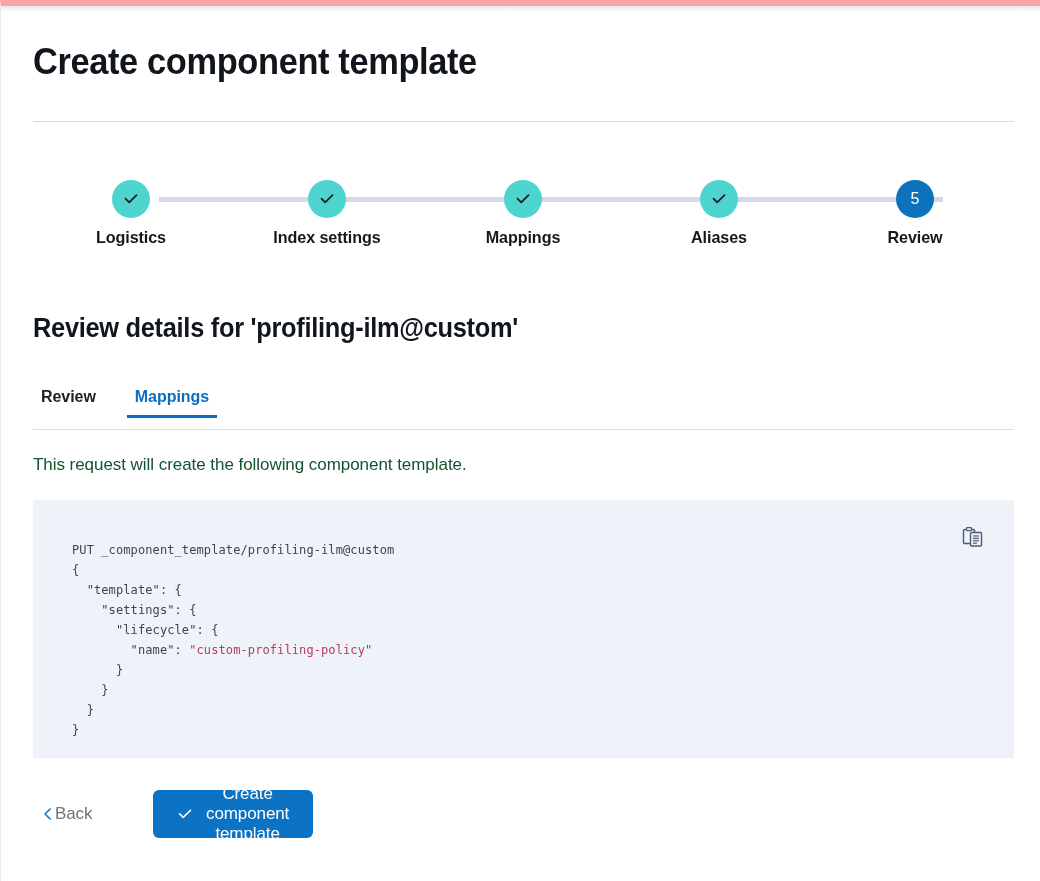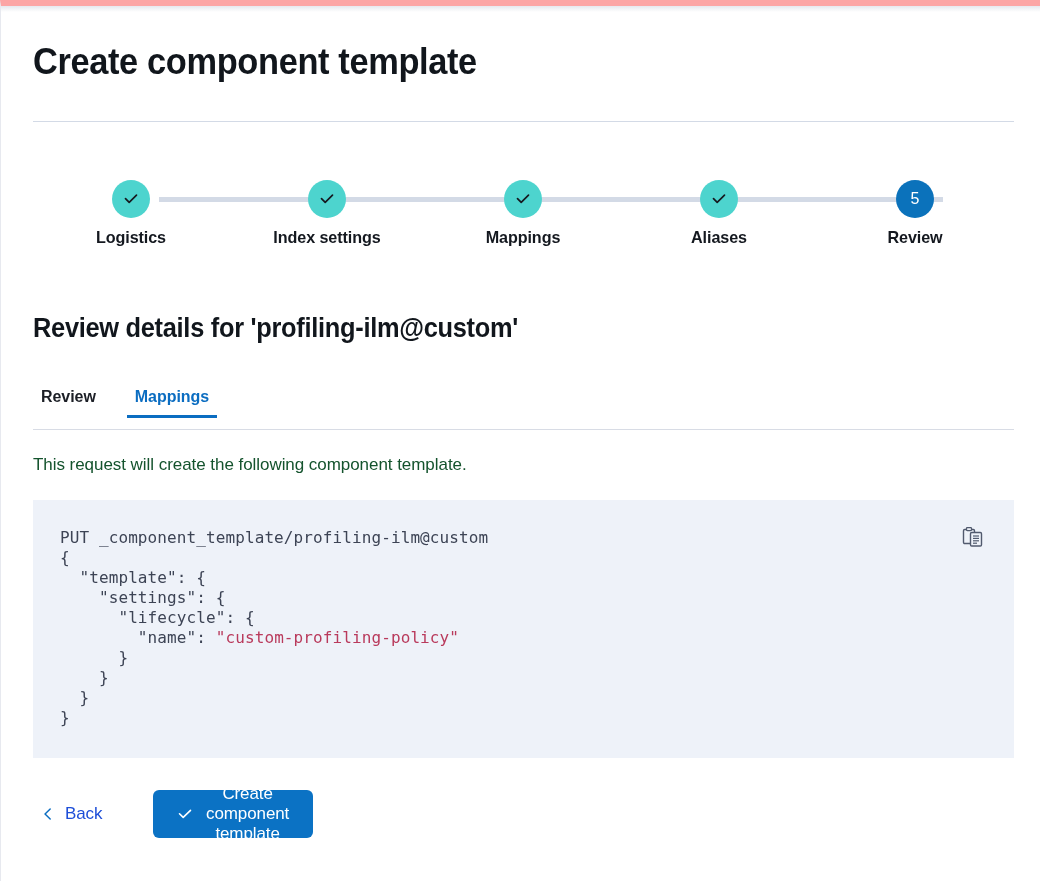--- a/index.html
+++ b/index.html
@@ -183,25 +183,25 @@
     width: 981px;
     height: 258px;
     background: #eef2f9;
     box-sizing: border-box;
   }
   .code-text {
     position: absolute;
     left: 27px;
     top: 28px;
     font-family: "DejaVu Sans Mono", "Liberation Mono", monospace;
-    font-size: 16px;
+    font-size: 12px;
     line-height: 20px;
     white-space: pre;
     color: #3d4455;
-    margin: 0;
+    margin: 12px;
     letter-spacing: 0.1px;
   }
   .code-text .str { color: #b93a5c; }
   .copy-btn {
     position: absolute;
     right: 28px;
     top: 24px;
     width: 26px;
     height: 26px;
     cursor: pointer;
@@ -217,22 +217,21 @@
     top: 784px;
     height: 48px;
   }
   .back-btn {
     position: absolute;
     left: 8px;
     top: 0;
     height: 48px;
     display: flex;
     align-items: center;
-    gap: 10px;
-    color: #1d4ed8;
+    color: #737373;
     font-size: 17px;
     font-weight: 400;
     cursor: pointer;
     letter-spacing: -0.1px;
   }
   .primary-btn {
     position: absolute;
     left: 120px;
     top: 0;
     height: 48px;

